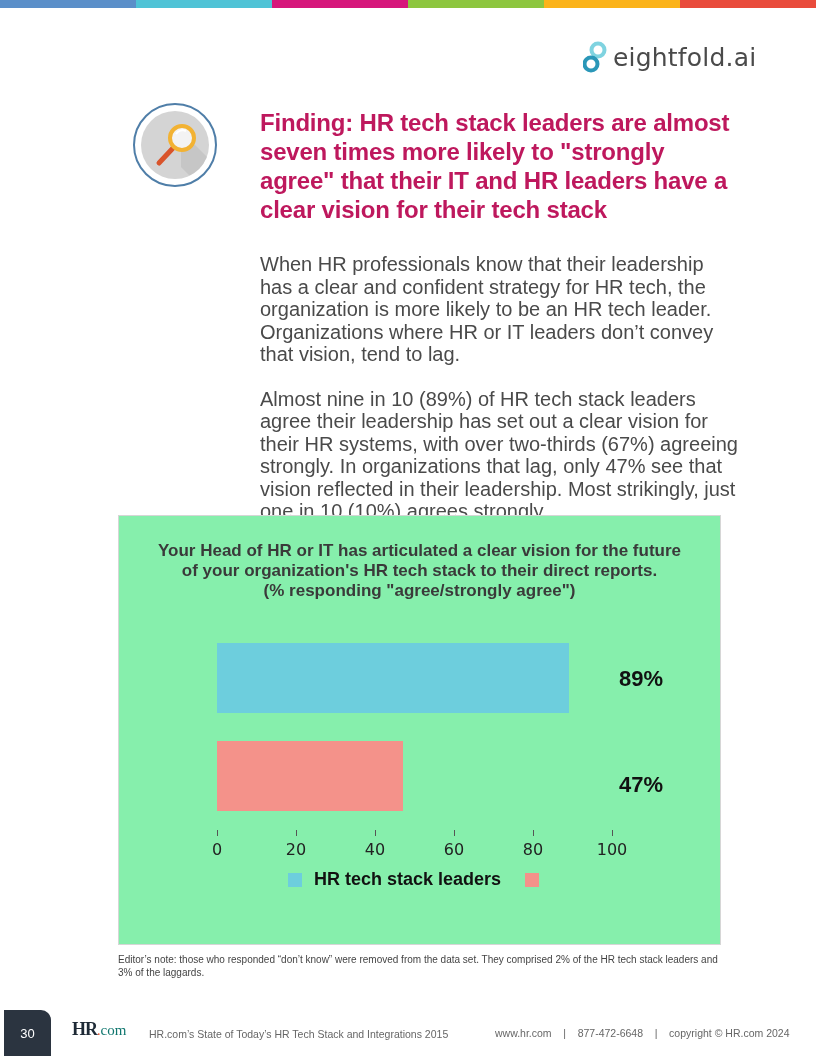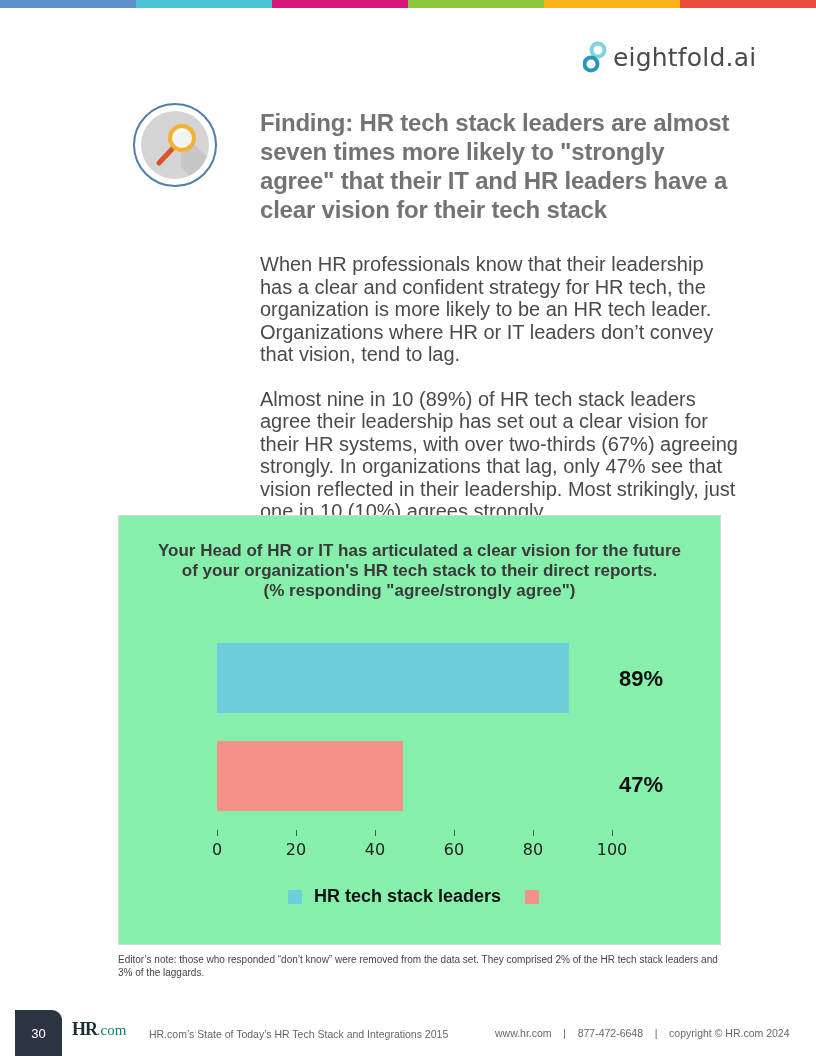--- a/index.html
+++ b/index.html
@@ -8,43 +8,43 @@
 
   .topbar { position: absolute; top: 0; left: 0; width: 816px; height: 8px; display: flex; }
   .topbar div { flex: 1; height: 8px; }
 
   .brand { position: absolute; left: 583px; top: 40px; display: flex; align-items: center; }
   .brand-text { font-family: "DejaVu Sans", sans-serif; font-size: 25px; color: #4a4a4a; margin-left: 6px; letter-spacing: 0.2px; }
 
   .icon-circle { position: absolute; left: 133px; top: 103px; width: 84px; height: 84px; border-radius: 50%; border: 2px solid #4f7ea8; background: #fff; }
   .icon-circle .inner { position: absolute; left: 6px; top: 6px; width: 68px; height: 68px; border-radius: 50%; background: #d4d4d4; overflow: hidden; }
 
-  .headline { position: absolute; left: 260px; top: 108px; width: 480px; font-size: 24px; line-height: 29px; font-weight: bold; color: #737373; letter-spacing: -0.2px; }
+  .headline { position: absolute; left: 260px; top: 108px; width: 480px; font-size: 24px; line-height: 29px; font-weight: bold; color: #be185d; letter-spacing: -0.2px; }
 
   .body-text { position: absolute; left: 260px; top: 253px; width: 478px; font-size: 20px; line-height: 22.5px; color: #4a4a4a; }
   .body-text p + p { margin-top: 22px; }
 
   .chart-box { position: absolute; left: 118px; top: 515px; width: 603px; height: 430px; border: 1.5px solid #d6d6d6; background: #86efac; }
   .chart-title { position: absolute; left: 0; top: 25px; width: 100%; text-align: center; font-size: 17px; line-height: 20px; font-weight: bold; color: #3a3a3a; }
 
   .bar { position: absolute; left: 98px; height: 70px; }
   .bar-label { position: absolute; left: 500px; font-size: 22px; font-weight: bold; color: #111; }
 
   .axis { position: absolute; left: 98px; top: 314px; width: 395px; height: 30px; }
   .tick { position: absolute; top: 0; width: 1px; height: 6px; background: #555; }
   .tick-label { position: absolute; top: 10px; font-family: "DejaVu Sans", sans-serif; font-size: 16px; color: #222; transform: translateX(-50%); }
 
-  .legend { position: absolute; top: 370px; left: 0; width: 100%; display: flex; justify-content: center; gap: 24px; }
+  .legend { position: absolute; top: 353px; left: 0; width: 100%; display: flex; justify-content: center; gap: 24px; }
   .legend-item { display: flex; align-items: center; }
   .swatch { width: 14px; height: 14px; margin-right: 12px; }
   .legend-label { font-size: 18px; font-weight: bold; color: #111; }
 
   .note { position: absolute; left: 118px; top: 953px; width: 600px; font-size: 10px; line-height: 13px; color: #444; }
 
-  .page-num { position: absolute; left: 15px; top: 1010px; width: 47px; height: 46px; background: #2b3440; border-top-right-radius: 10px; color: #fff; font-size: 13px; display: flex; align-items: center; justify-content: center; }
+  .page-num { position: absolute; left: 4px; top: 1010px; width: 47px; height: 46px; background: #2b3440; border-top-right-radius: 10px; color: #fff; font-size: 13px; display: flex; align-items: center; justify-content: center; }
   .hr-logo { position: absolute; left: 72px; top: 1019px; display: flex; align-items: baseline; }
   .hr-logo .hr { font-family: "Liberation Serif", serif; font-weight: bold; font-size: 18px; color: #1e2a36; letter-spacing: -1px; }
   .hr-logo .dot { color: #e04e2b; font-family: "Liberation Serif", serif; font-size: 14px; }
   .hr-logo .com { font-family: "Liberation Serif", serif; font-size: 15px; color: #0f766e; }
   .footer-title { position: absolute; left: 149px; top: 1028px; font-size: 10.5px; color: #666; }
   .footer-right { position: absolute; left: 495px; top: 1027px; font-size: 10.5px; color: #666; white-space: pre; }
 </style>
 </head>
 <body>
 

